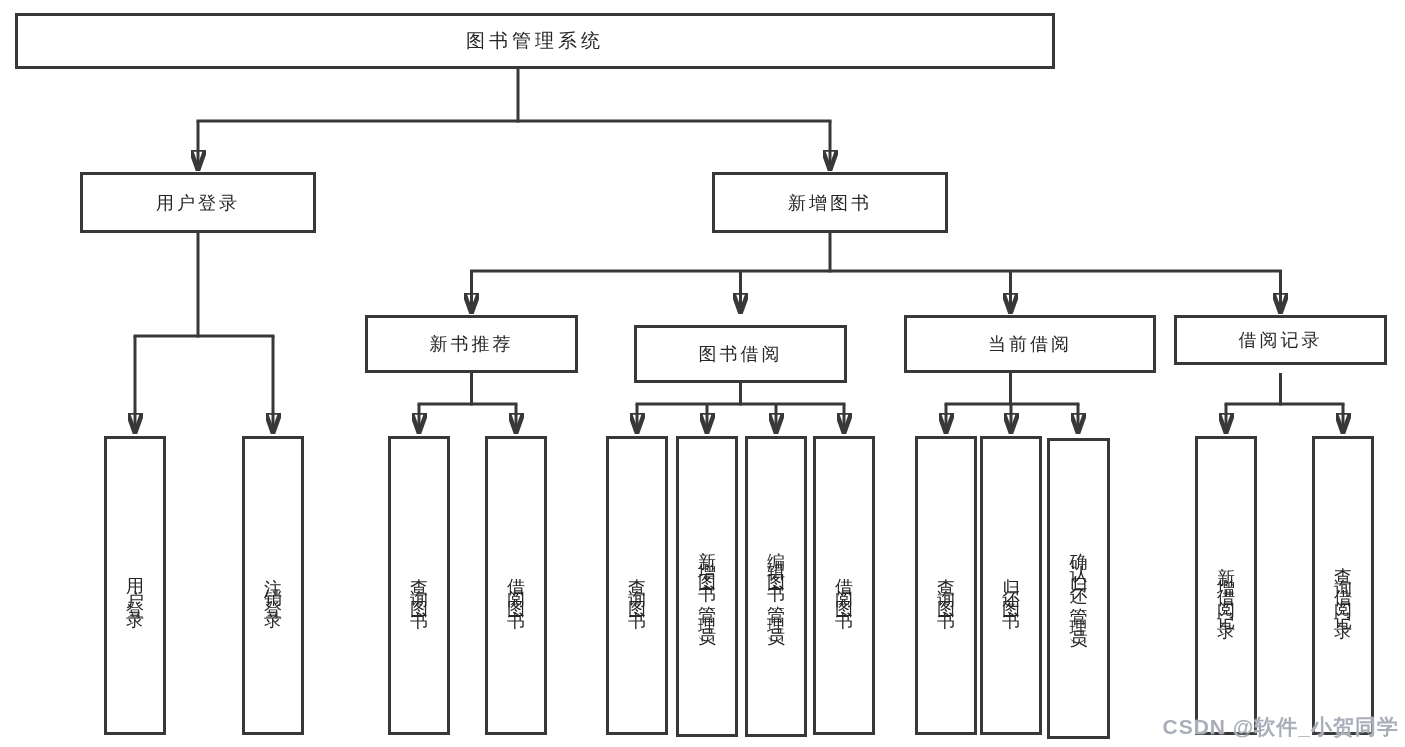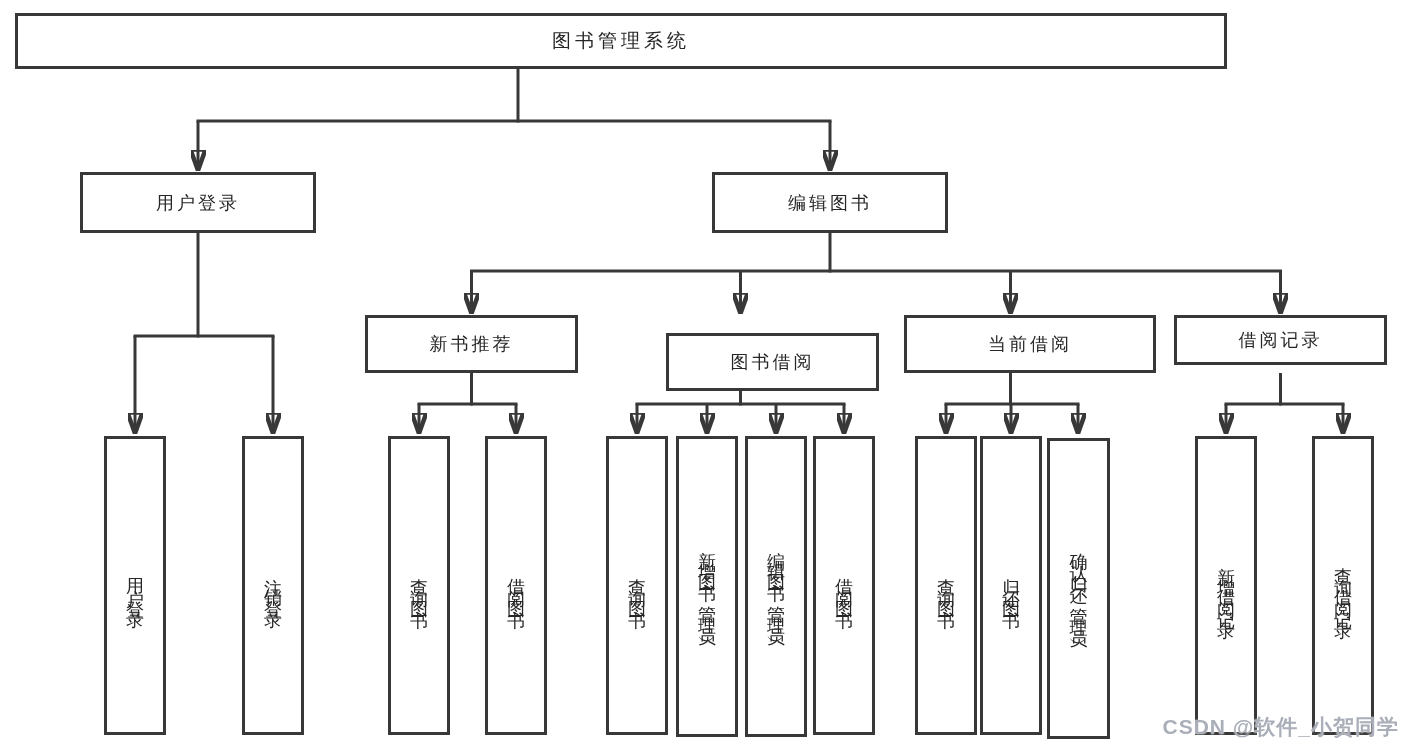--- a/index.html
+++ b/index.html
@@ -113,27 +113,27 @@
     <path d="M946 404 V432" marker-end="url(#arr)"></path>
     <path d="M1011 404 V432" marker-end="url(#arr)"></path>
     <path d="M1078 404 V432" marker-end="url(#arr)"></path>
 
     <path d="M1280.5 373 V405.5"></path>
     <path class="bar" d="M1226 404 H1343"></path>
     <path d="M1226 404 V432" marker-end="url(#arr)"></path>
     <path d="M1343 404 V432" marker-end="url(#arr)"></path>
   </svg>
 
-  <div class="box hbox root" style="left:15px; top:13px; width:1212px; height:56px;">图书管理系统</div>
+  <div class="box hbox root" style="left:15px; top:13px; width:1040px; height:56px;">图书管理系统</div>
 
   <div class="box hbox" style="left:80px; top:172px; width:236px; height:61px;">用户登录</div>
-  <div class="box hbox" style="left:712px; top:172px; width:236px; height:61px;">编辑图书</div>
+  <div class="box hbox" style="left:712px; top:172px; width:236px; height:61px;">新增图书</div>
 
   <div class="box hbox" style="left:365px; top:315px; width:213px; height:58px;">新书推荐</div>
-  <div class="box hbox" style="left:634px; top:333px; width:213px; height:58px;margin-left:32px;">图书借阅</div>
+  <div class="box hbox" style="left:634px; top:325px; width:213px; height:58px;">图书借阅</div>
   <div class="box hbox" style="left:904px; top:315px; width:252px; height:58px;">当前借阅</div>
   <div class="box hbox" style="left:1174px; top:315px; width:213px; height:50px;">借阅记录</div>
 
   <div class="box vbox" style="left:104px; top:436px; width:62px; height:299px;">用户登录</div>
   <div class="box vbox" style="left:242px; top:436px; width:62px; height:299px;">注销登录</div>
 
   <div class="box vbox" style="left:388px; top:436px; width:62px; height:299px;">查询图书</div>
   <div class="box vbox" style="left:485px; top:436px; width:62px; height:299px;">借阅图书</div>
 
   <div class="box vbox" style="left:606px; top:436px; width:62px; height:299px;">查询图书</div>

